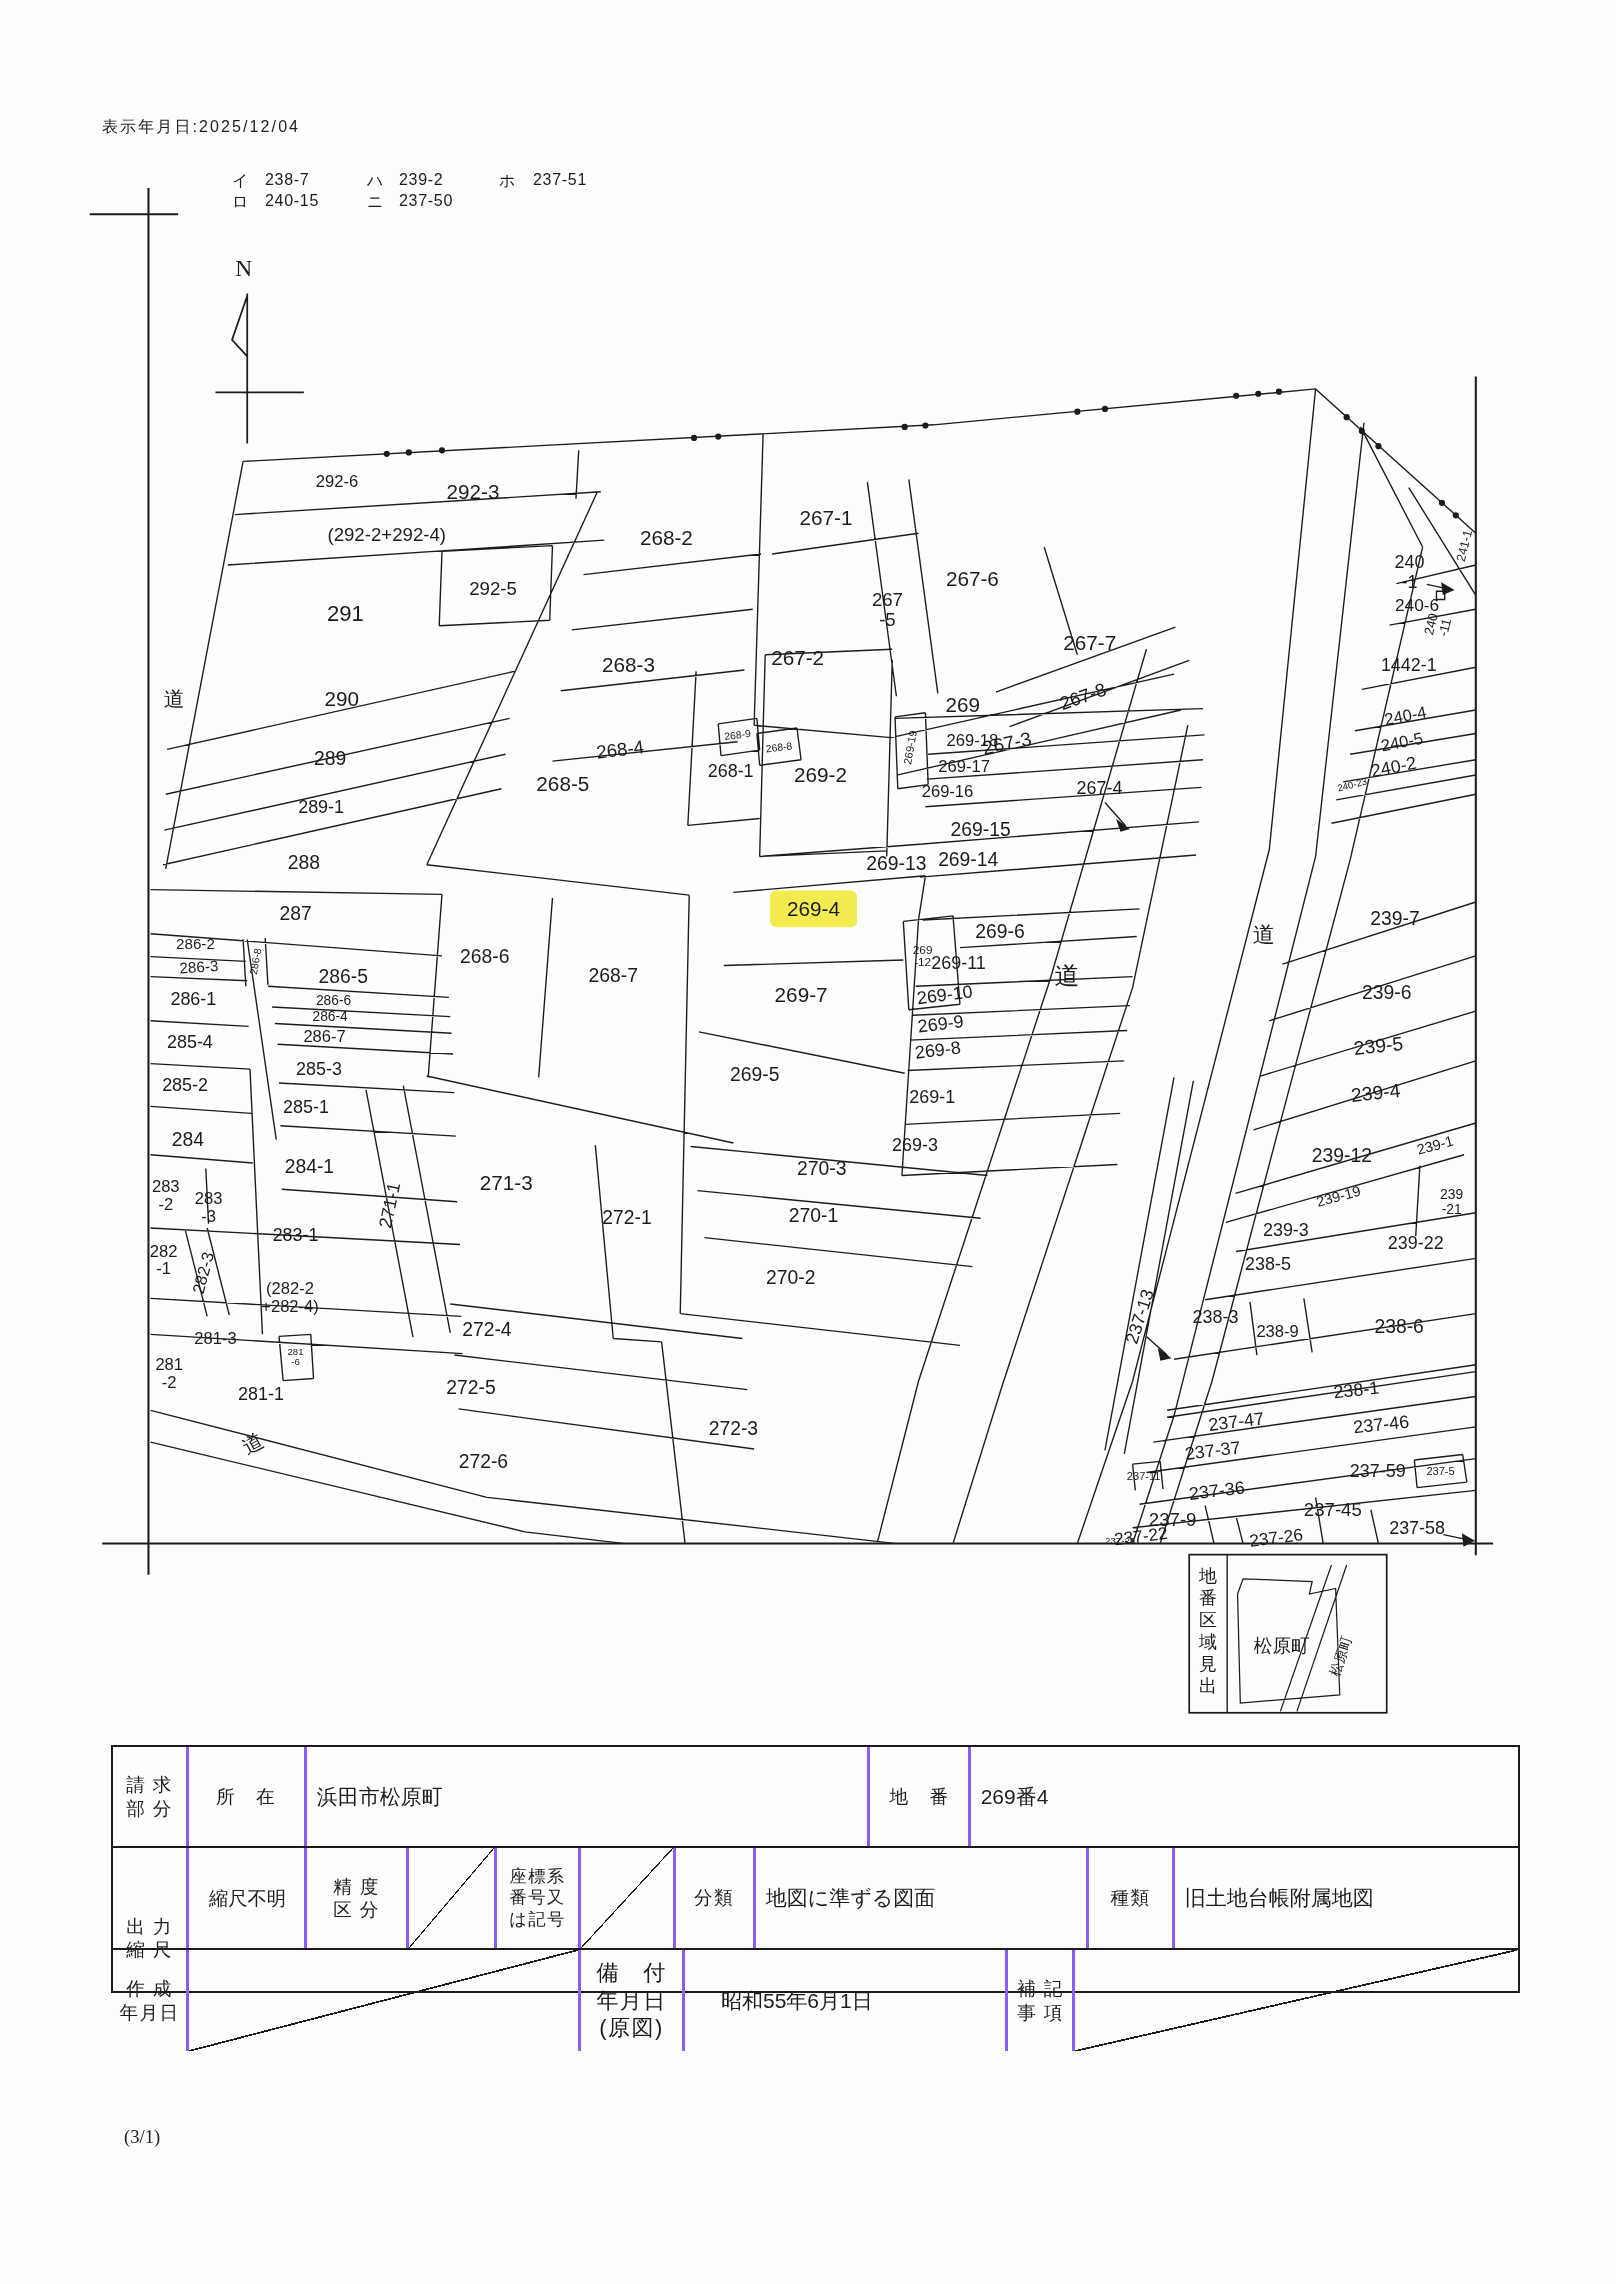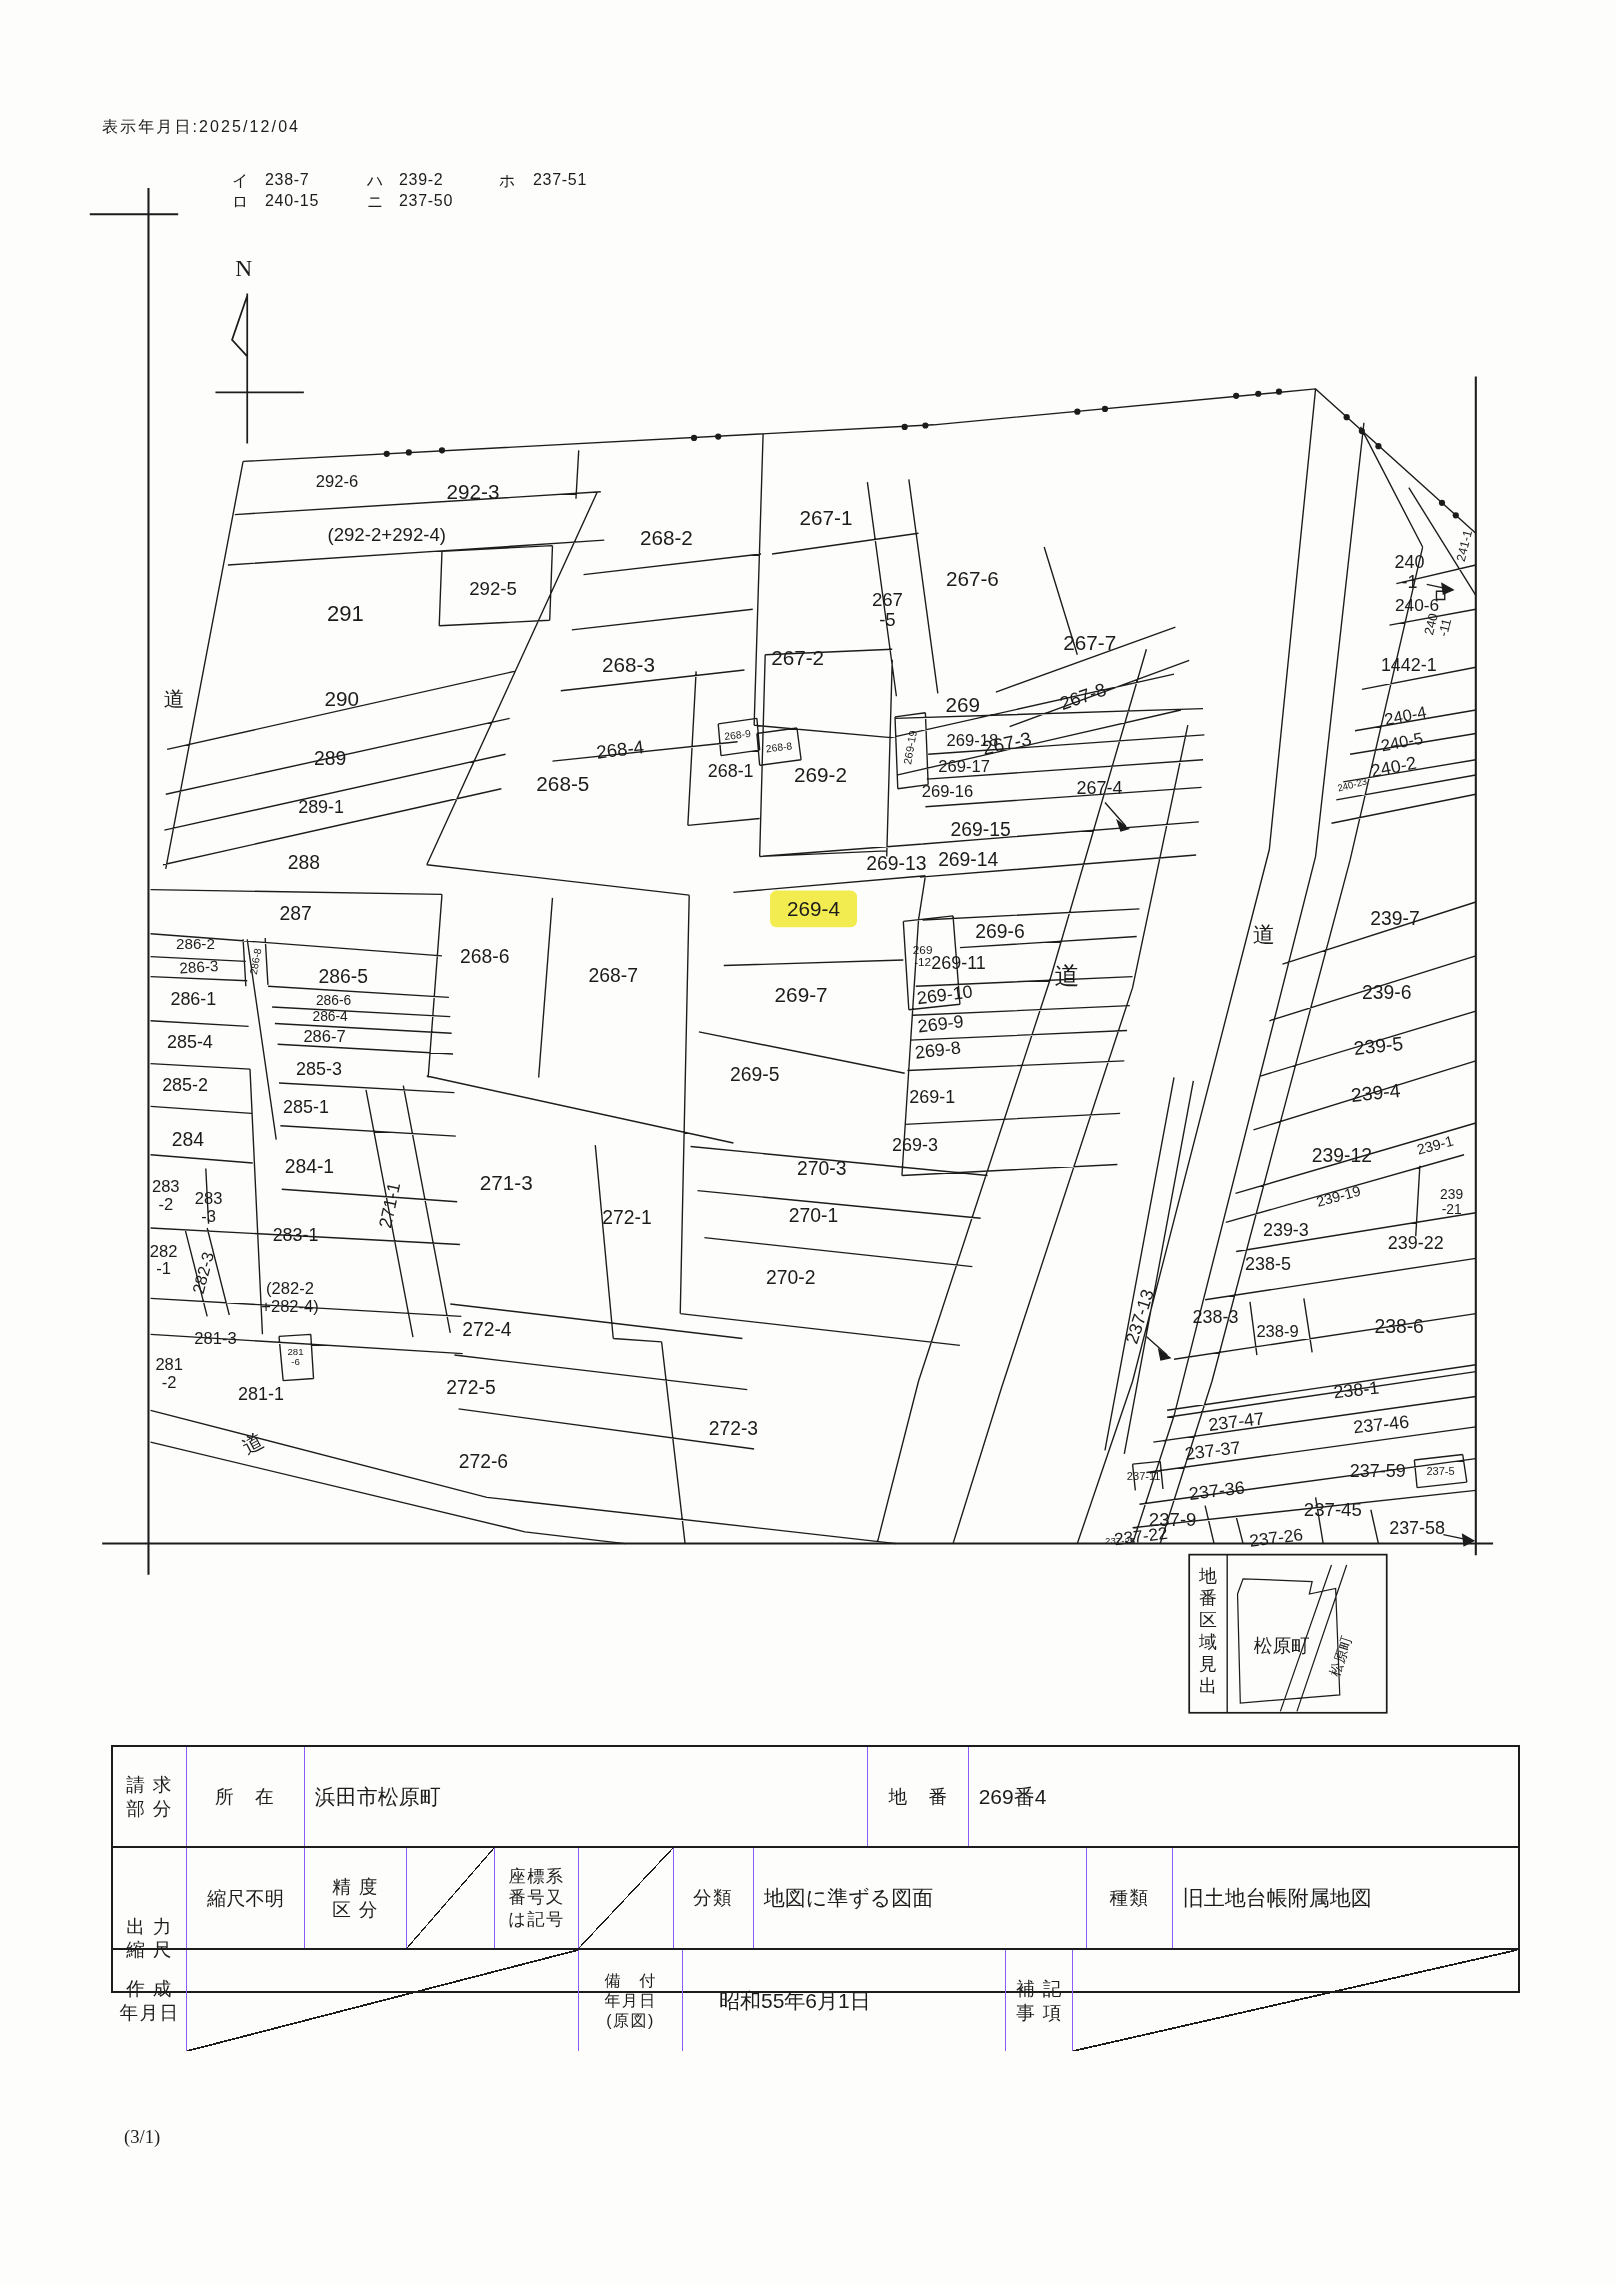--- a/index.html
+++ b/index.html
@@ -4,21 +4,21 @@
 <style>
   html,body{margin:0;padding:0;background:#e8e8e8;}
   #page{position:relative;width:1616px;height:2284px;background:#fdfdfc;font-family:"Liberation Sans","DejaVu Sans",sans-serif;color:#1c1c1c;overflow:hidden;}
   .abs{position:absolute;}
   #date-line{left:102px;top:117px;font-size:16px;letter-spacing:2.1px;}
   .lg{font-size:16px;letter-spacing:0.7px;}
   #page-num{left:124px;top:2126px;font-size:18.6px;font-family:"Liberation Serif","DejaVu Serif",serif;}
   svg text{fill:#1c1c1c;}
   
   #tbl{left:111px;top:1745px;width:1409px;height:248px;border:2.1px solid #1c1c1c;box-sizing:border-box;}
-  .cell{position:absolute;box-sizing:border-box;border-left:1px solid #8b5cf6;display:flex;align-items:center;}
+  .cell{position:absolute;box-sizing:border-box;border-left:3px solid #8b5cf6;display:flex;align-items:center;}
   .lab{justify-content:center;text-align:center;font-size:18.6px;line-height:1.25;white-space:pre-line;letter-spacing:1.4px;}
   .val{padding-left:9.7px;font-size:21px;white-space:pre-line;}
   .diag{background:linear-gradient(to bottom right,transparent 49.55%,#1c1c1c 49.55%,#1c1c1c 50.45%,transparent 50.45%);}
   .hline{position:absolute;left:0;width:100%;height:2.1px;background:#1c1c1c;}
 </style>
 </head>
 <body>
 
 <div id="page">
 
@@ -309,21 +309,21 @@
     <div class="cell diag" style="left:465px;top:101px;width:95px;height:100px;"></div>
     <div class="cell lab" style="left:560px;top:101px;width:79px;height:100px;">分類</div>
     <div class="cell val" style="left:640px;top:101px;width:334px;height:100px;">地図に準ずる図面</div>
     <div class="cell lab" style="left:973px;top:101px;width:86px;height:100px;">種類</div>
     <div class="cell val" style="left:1059px;top:101px;width:345px;height:100px;">旧土地台帳附属地図</div>
     <div class="hline" style="top:201px;"></div>
 
     <div class="cell lab" style="left:0;top:203px;width:73px;height:101px;border-left:none;">作 成
 年月日</div>
     <div class="cell diag" style="left:73px;top:203px;width:392px;height:101px;"></div>
-    <div class="cell lab" style="left:465px;top:203px;width:104px;height:101px;font-size:16px;">備　付
+    <div class="cell lab" style="left:465px;top:203px;width:104px;height:101px;font-size:22px;">備　付
 年月日
 (原図)</div>
     <div class="cell val" style="left:569px;top:203px;width:323px;height:101px;padding-left:36px;">昭和55年6月1日</div>
     <div class="cell lab" style="left:892px;top:203px;width:68px;height:101px;">補 記
 事 項</div>
     <div class="cell diag" style="left:959px;top:203px;width:445px;height:101px;"></div>
   </div>
 
   <div class="abs" id="page-num">(3/1)</div>
 </div>

